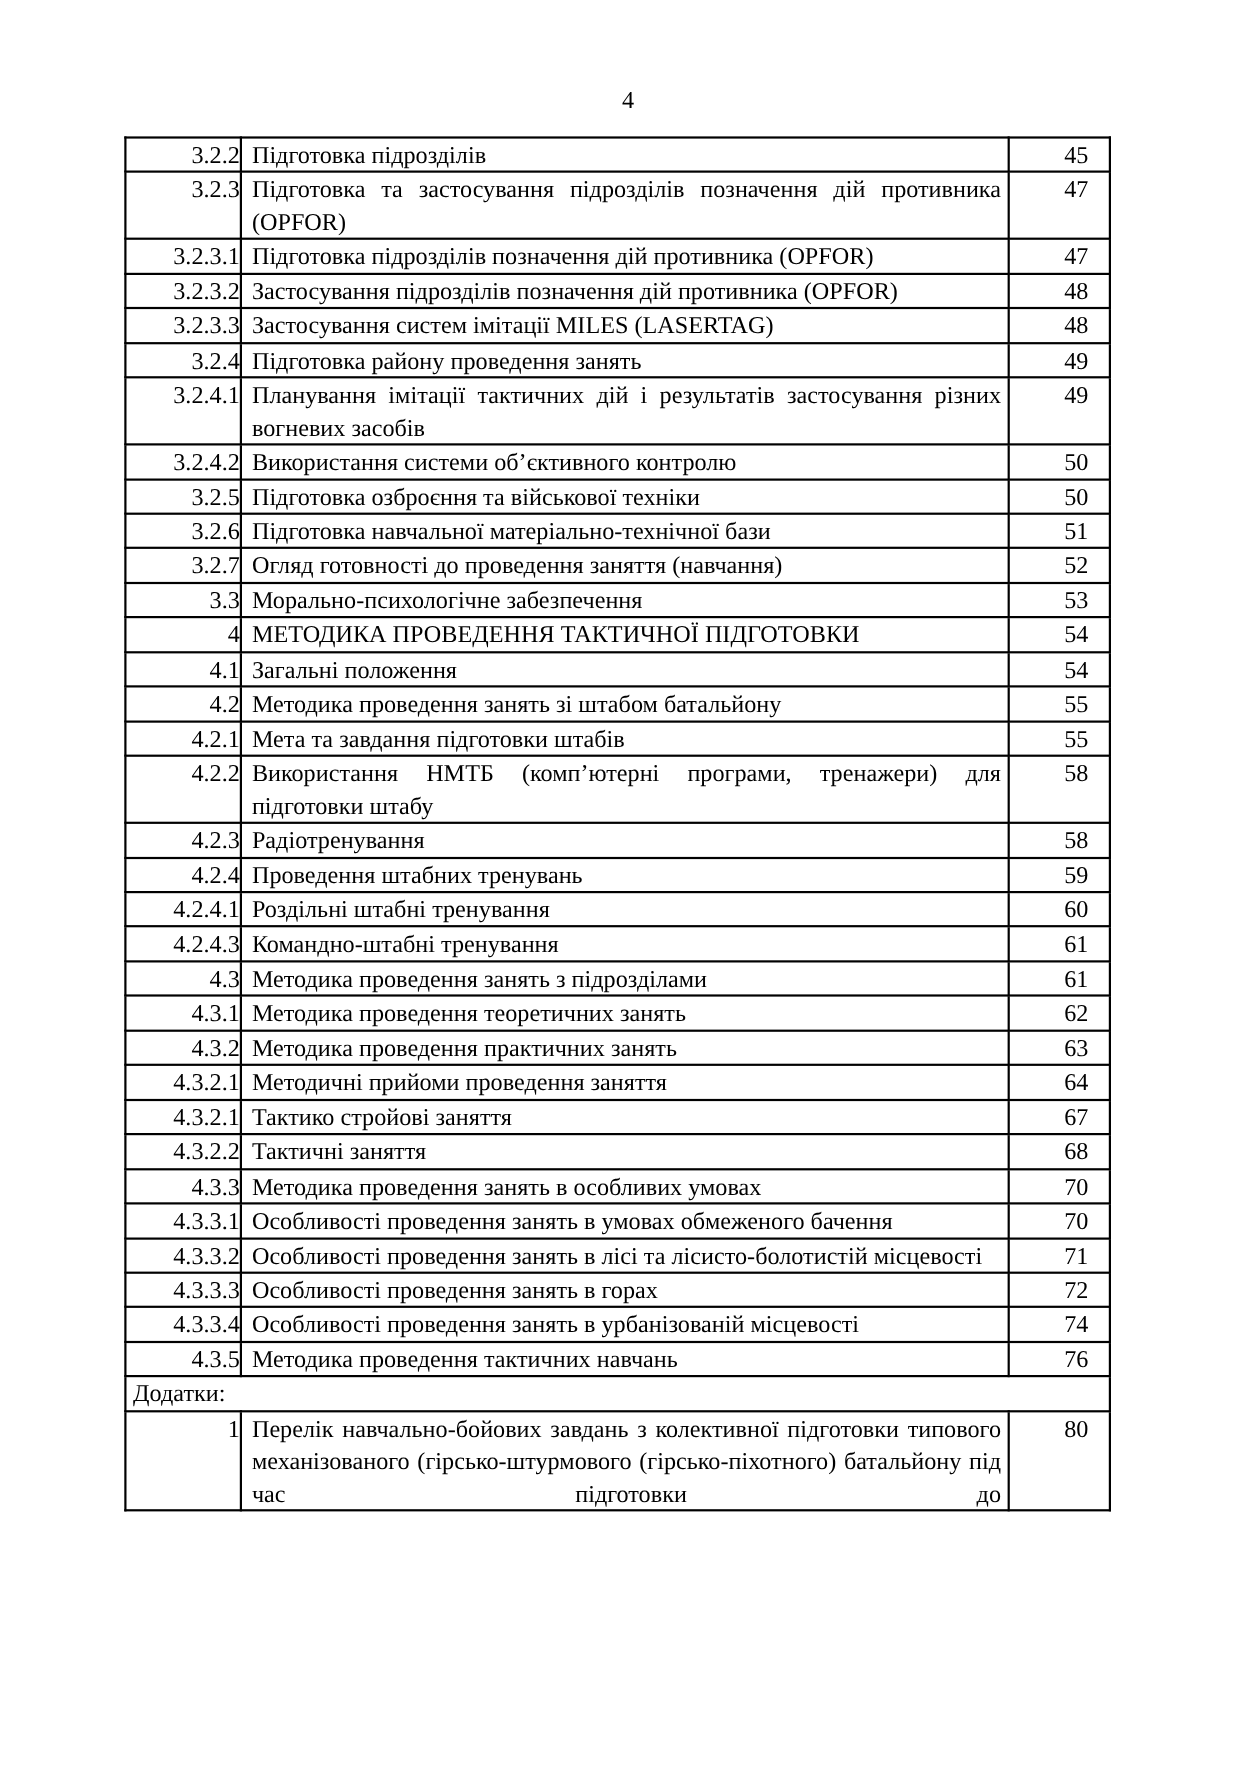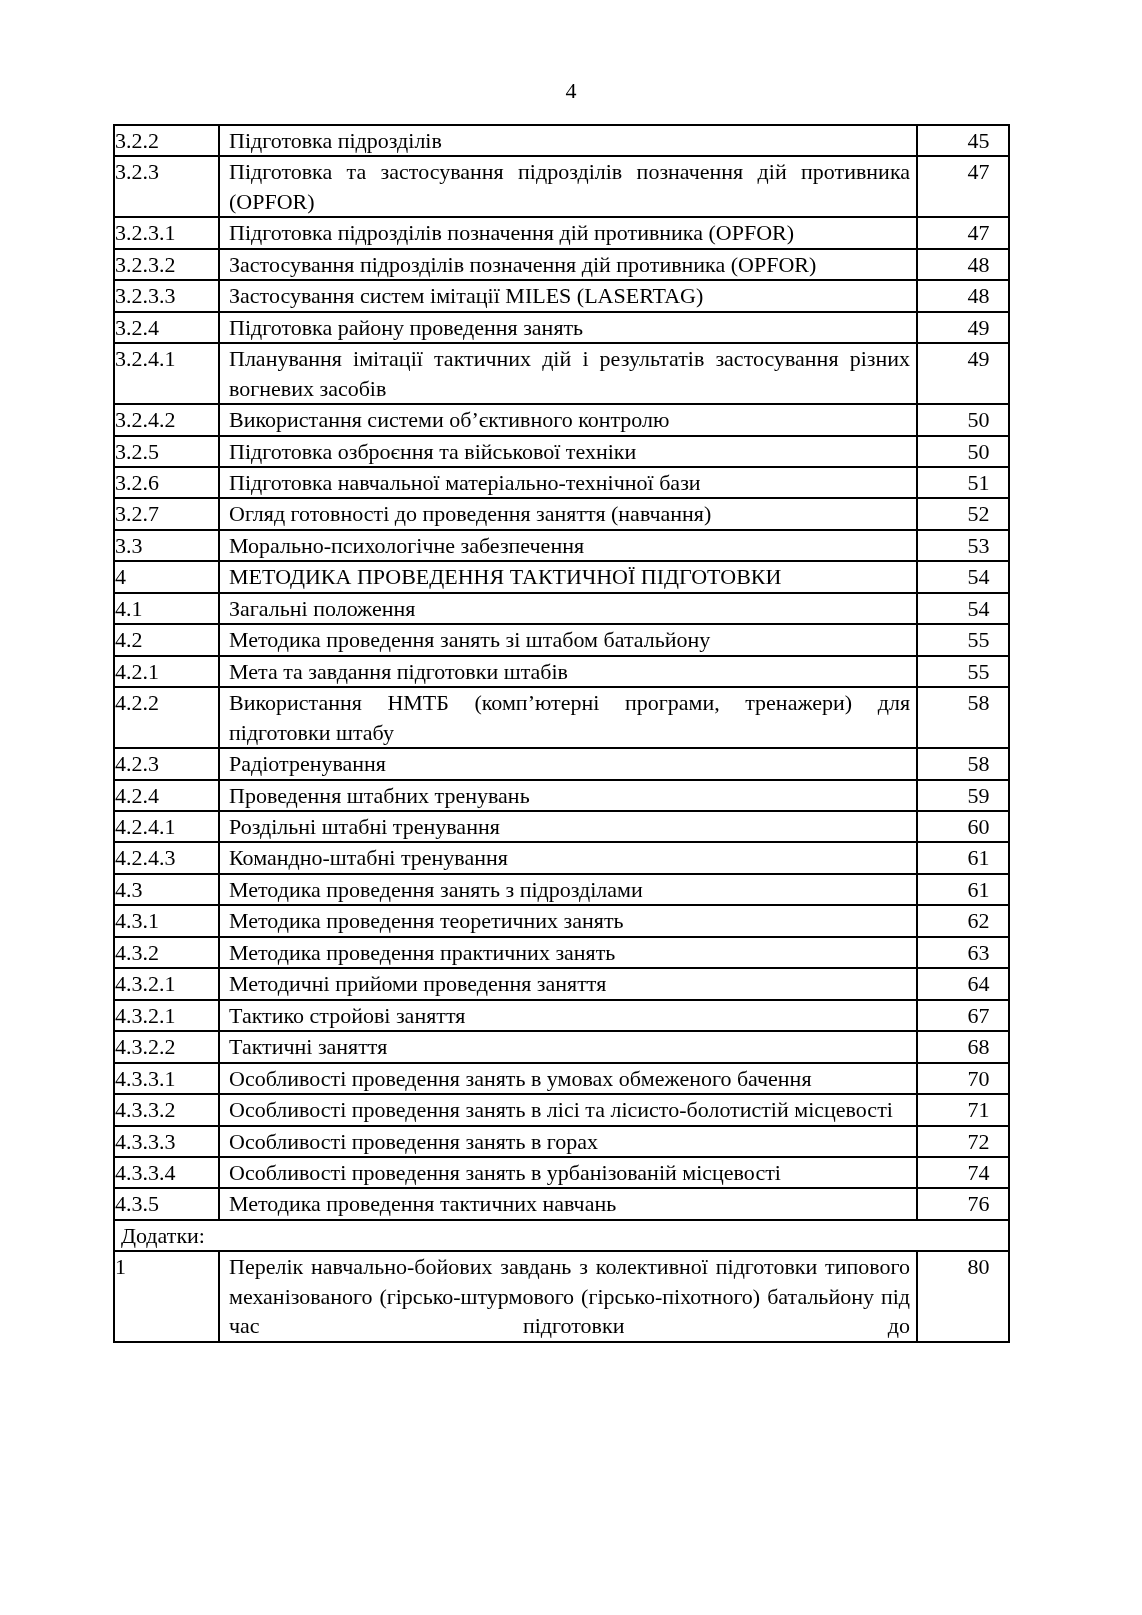--- a/index.html
+++ b/index.html
@@ -28,21 +28,21 @@
   col.c1 { width: 105px; }
   col.c2 { width: 698px; }
   col.c3 { width: 92px; }
   td {
     border: 2px solid #000000;
     font-size: 22px;
     line-height: 29.45px;
     vertical-align: top;
     padding: 0;
   }
-  td.num-cell  { text-align: left; }
+  td.num-cell  { text-align: right; }
   td.title-cell {
     text-align: justify;
     padding: 0 6px 0 9px;
     border-radius: 12px;
   }
   td.page-cell { text-align: center; padding-left: 31px; }
   td.section-cell {
     text-align: left;
     padding: 0 6px 0 6px;
     margin-left: 12px;
@@ -193,20 +193,25 @@
         <td class="num-cell">4.3.2.1</td>
         <td class="title-cell">Тактико стройові заняття</td>
         <td class="page-cell">67</td>
       </tr>
       <tr>
         <td class="num-cell">4.3.2.2</td>
         <td class="title-cell">Тактичні заняття</td>
         <td class="page-cell">68</td>
       </tr>
       <tr>
+        <td class="num-cell">4.3.3</td>
+        <td class="title-cell">Методика проведення занять в особливих умовах</td>
+        <td class="page-cell">70</td>
+      </tr>
+      <tr>
         <td class="num-cell">4.3.3.1</td>
         <td class="title-cell">Особливості проведення занять в умовах обмеженого бачення</td>
         <td class="page-cell">70</td>
       </tr>
       <tr>
         <td class="num-cell">4.3.3.2</td>
         <td class="title-cell">Особливості проведення занять в лісі та лісисто-болотистій місцевості</td>
         <td class="page-cell">71</td>
       </tr>
       <tr>

